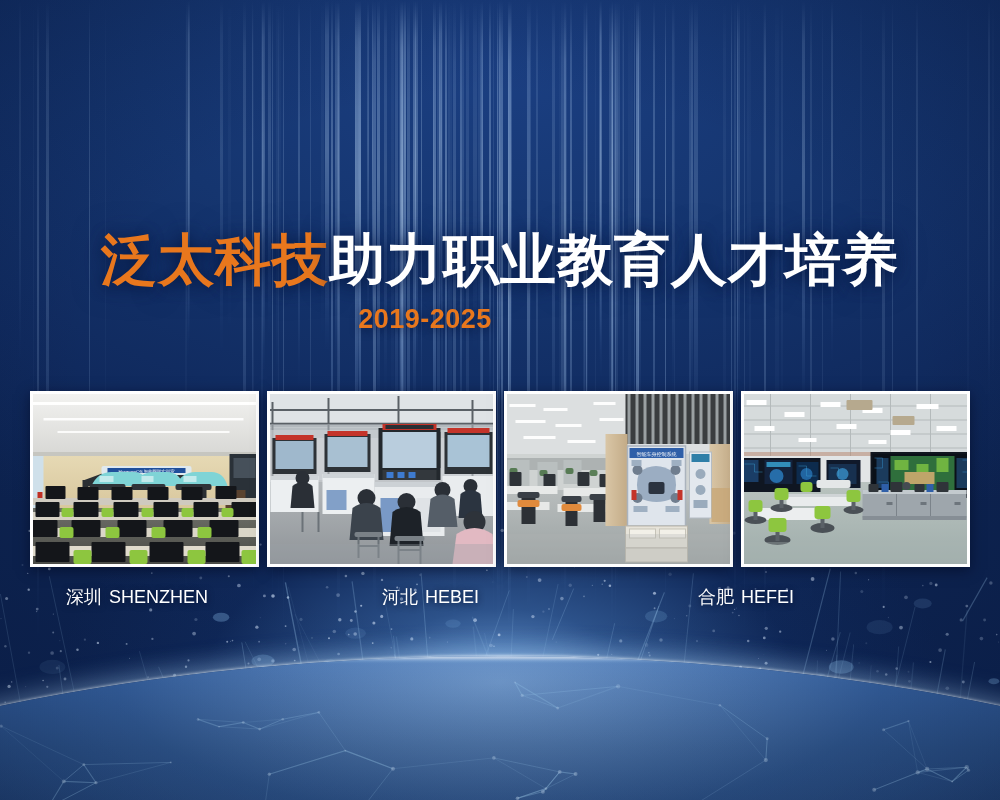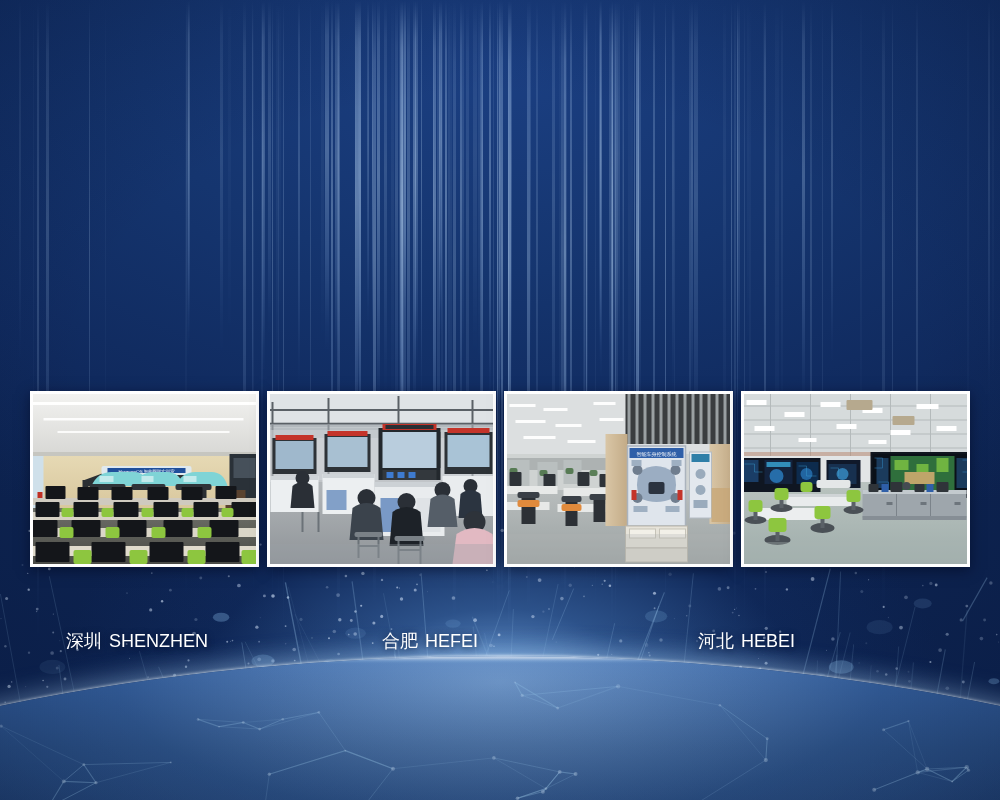--- a/index.html
+++ b/index.html
@@ -155,21 +155,20 @@
   
   .captions {
     position: absolute;
     left: 30px;
     top: 585px;
     width: 940px;
     height: 28px;
     display: flex;
     gap: 8px;
     z-index: 6;
-    margin-top: 44px;
   }
   .caption {
     flex: 1 1 0;
     color: #ffffff;
     font-size: 18px;
     line-height: 24px;
     padding-left: 36px;
     white-space: nowrap;
     text-shadow: 0 1px 6px rgba(3,15,45,0.85);
   }
@@ -1148,20 +1147,22 @@
           <circle cx="966.7" cy="111.2" r="2.22" fill="#cfe8ff" opacity="0.41"></circle>
           <circle cx="665.2" cy="213.9" r="1.39" fill="#cfe8ff" opacity="0.61"></circle>
           <circle cx="559.7" cy="115.9" r="1.90" fill="#cfe8ff" opacity="0.42"></circle>
           <circle cx="393.0" cy="112.7" r="1.95" fill="#cfe8ff" opacity="0.42"></circle>
         </g>
       </svg>
   </div>
   <div class="bg-vignette"></div>
 
   <div class="title-wrap">
+    <div class="main-title"><span class="t-orange">泛太科技</span><span class="t-white">助力职业教育人才培养</span></div>
+    <div class="years">2019-2025</div>
   </div>
 
   <div class="photos">
 
     <div class="photo-card">
       <div class="photo-inner">
         <svg viewBox="0 0 230 170" preserveAspectRatio="xMidYMid slice">
           <defs>
             <linearGradient id="sz-ceil" x1="0" y1="0" x2="0" y2="1">
               <stop offset="0" stop-color="#f2f2f0"></stop>
@@ -1606,17 +1607,17 @@
           </g>
           <rect x="0" y="148" width="230" height="22" fill="#aab4b2" opacity=".35"></rect>
         </svg>
       </div>
     </div>
 
   </div>
 
   <div class="captions">
     <div class="caption"><span class="cn">深圳</span><span>SHENZHEN</span></div>
+    <div class="caption"><span class="cn">河北</span><span>HEBEI</span></div>
     <div class="caption"><span class="cn">合肥</span><span>HEFEI</span></div>
-    <div class="caption"><span class="cn">河北</span><span>HEBEI</span></div>
   </div>
 
 </div>
 
 </body></html>

